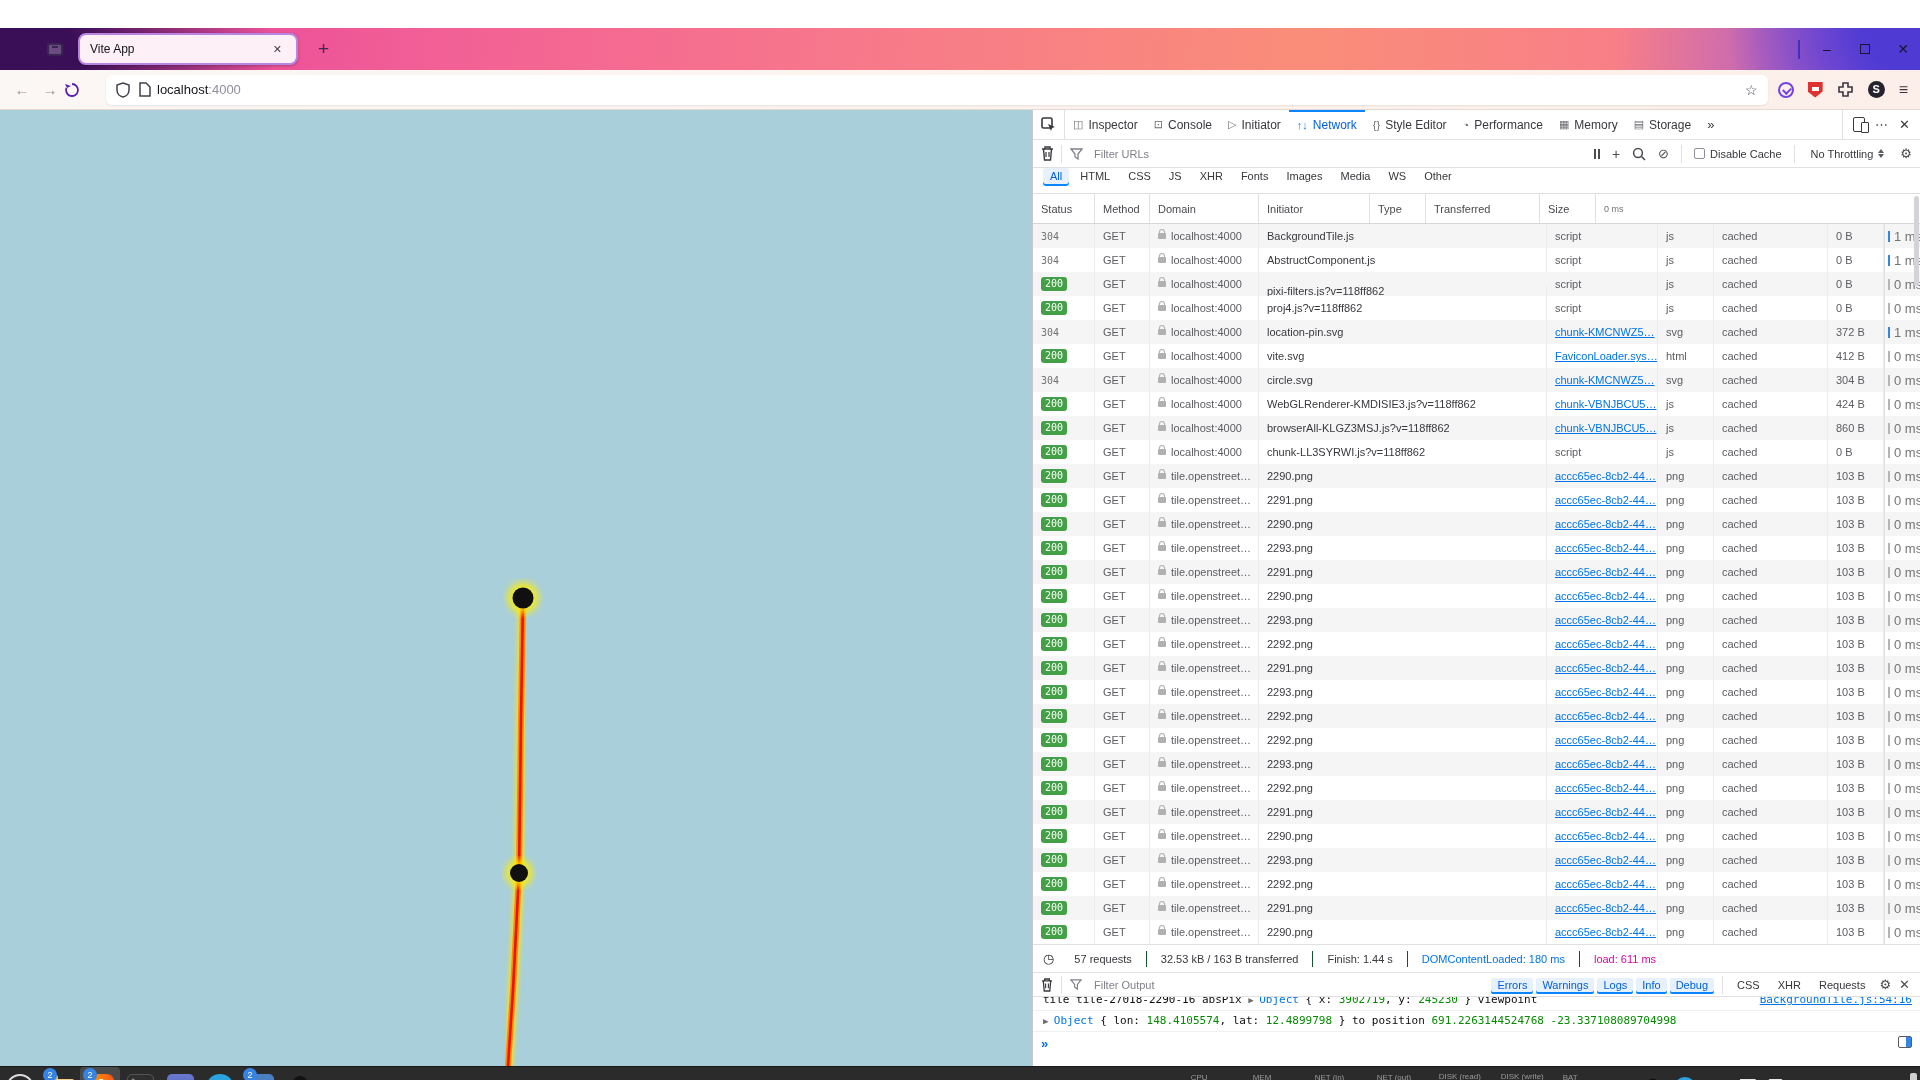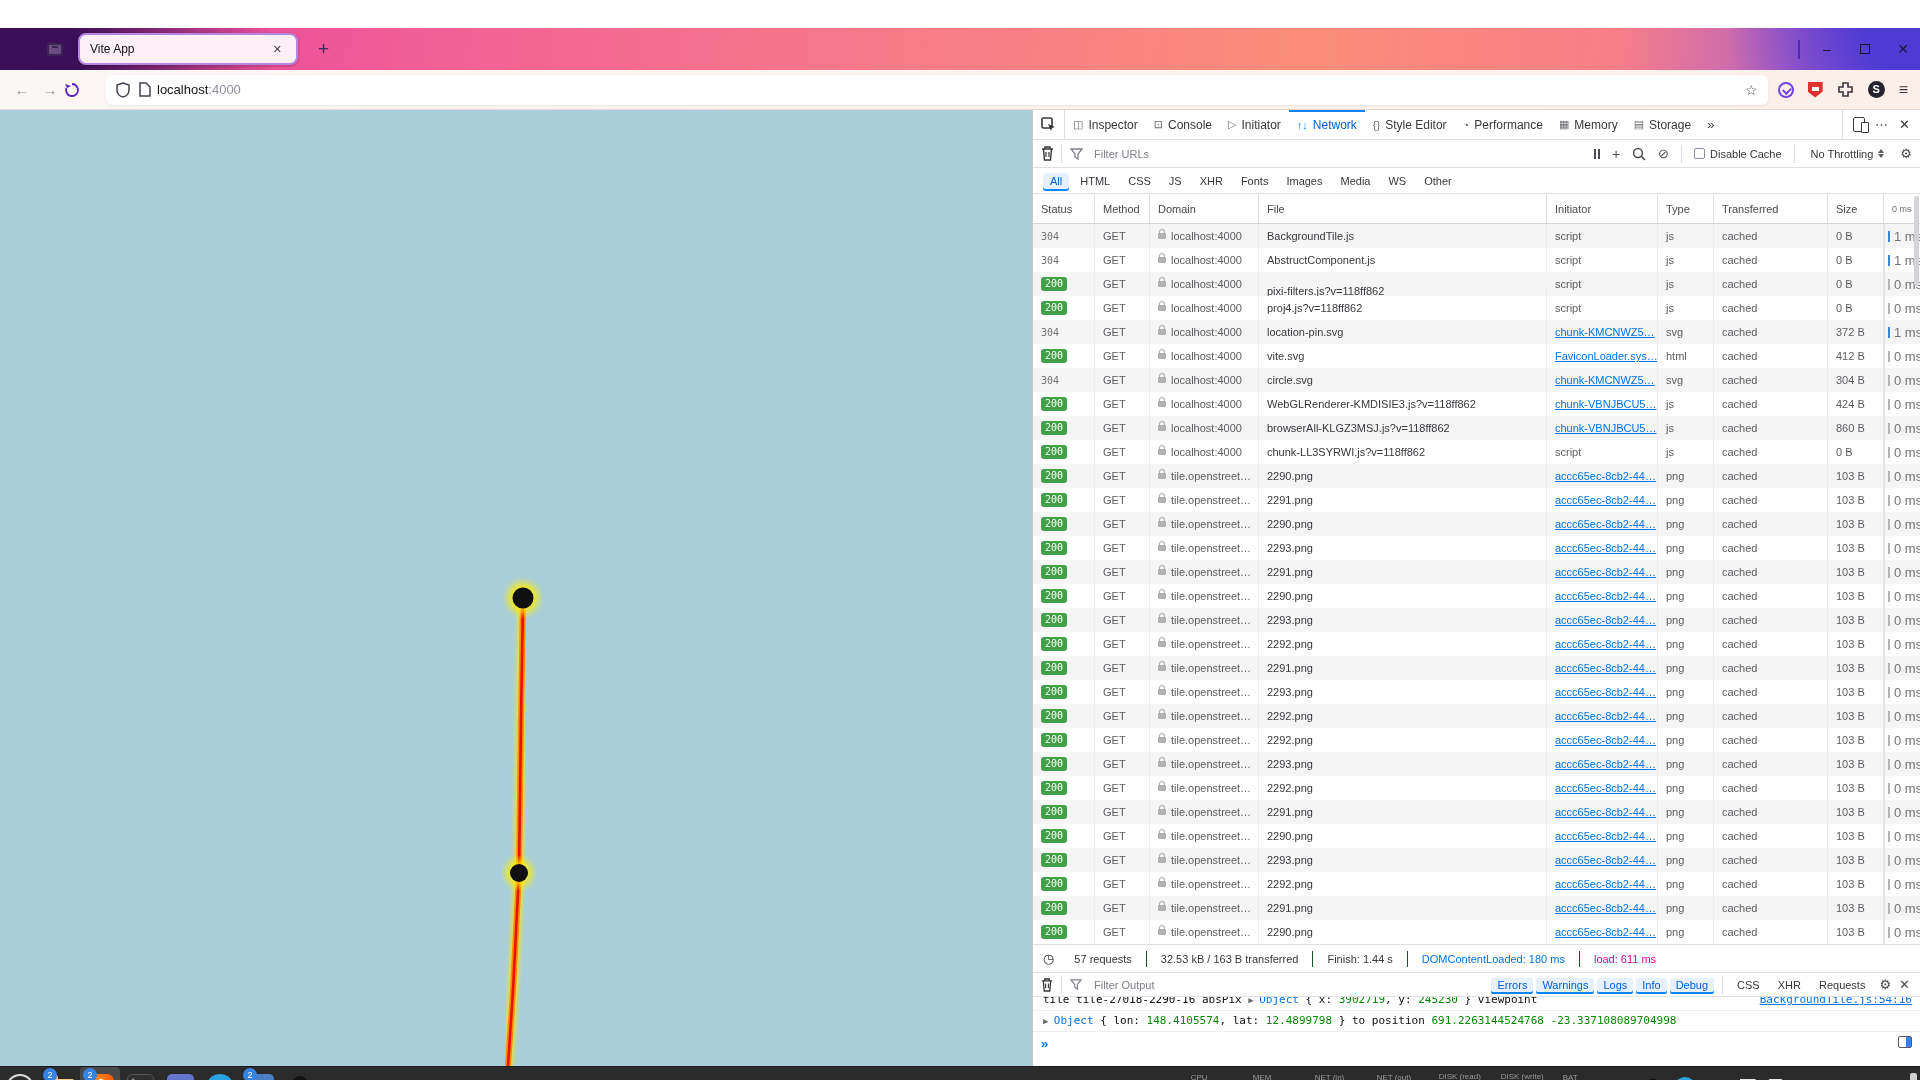--- a/index.html
+++ b/index.html
@@ -75,21 +75,21 @@
   .glyph-ic { font-size:13px; color:#4a4a4f; }
   .cachebox { display:flex; align-items:center; gap:5px; }
   .cb { width:11px; height:11px; border:1px solid #8f8f9d; border-radius:2px; background:#fff; }
   .throttle { display:flex; align-items:center; gap:5px; padding:0 4px; }
   .updown { display:inline-flex; flex-direction:column; gap:1px; }
   .updown i { width:0; height:0; border-left:3px solid transparent; border-right:3px solid transparent; }
   .updown i.u { border-bottom:4px solid #5a5a60; }
   .updown i.d { border-top:4px solid #5a5a60; }
 
   
-  .net-chips { height:26px; display:flex; align-items:center; gap:4px; padding-left:10px; border-bottom:1px solid #e0e0e2; }
+  .net-chips { height:26px; display:flex; align-items:flex-start; gap:4px; padding-left:10px; border-bottom:1px solid #e0e0e2; }
   .chip { padding:2px 7px; border-radius:3px; color:#38383d; }
   .chip.active { background:#e7f1fd; color:#0061e0; box-shadow:0 2px 0 #0a84ff; }
 
   
   .net-table { position:relative; }
   .net-head { display:flex; height:30px; border-bottom:1px solid #d7d7db; }
   .net-head .hc { display:flex; align-items:center; padding:0 8px; color:#4a4a4f; border-right:1px solid #e0e0e2; overflow:hidden; white-space:nowrap; }
   .net-head .hc:last-child { font-size:9px; color:#737373; border-right:none; }
   .net-row { display:flex; height:24px; cursor:default; }
   .net-row.odd { background:#f5f5f6; }
@@ -364,21 +364,20 @@
             <span class="chip">Media</span>
             <span class="chip">WS</span>
             <span class="chip">Other</span>
           </div>
 
         <div class="net-table">
           <div class="net-head" id="headSlot">
               <div class="hc" style="width: 62px;">Status</div>
               <div class="hc" style="width: 55px;">Method</div>
               <div class="hc" style="width: 109px;">Domain</div>
-              <div class="hc" style="width: 288px;">File</div>
               <div class="hc" style="width: 111px;">Initiator</div>
               <div class="hc" style="width: 56px;">Type</div>
               <div class="hc" style="width: 114px;">Transferred</div>
               <div class="hc" style="width: 56px;">Size</div>
               <div class="hc" style="width: 36px;">0 ms</div>
             </div>
           <div id="rowSlot">
               <div class="net-row odd">
                 <div class="c" style="width: 62px;">
                   <span class="st304">304</span>

